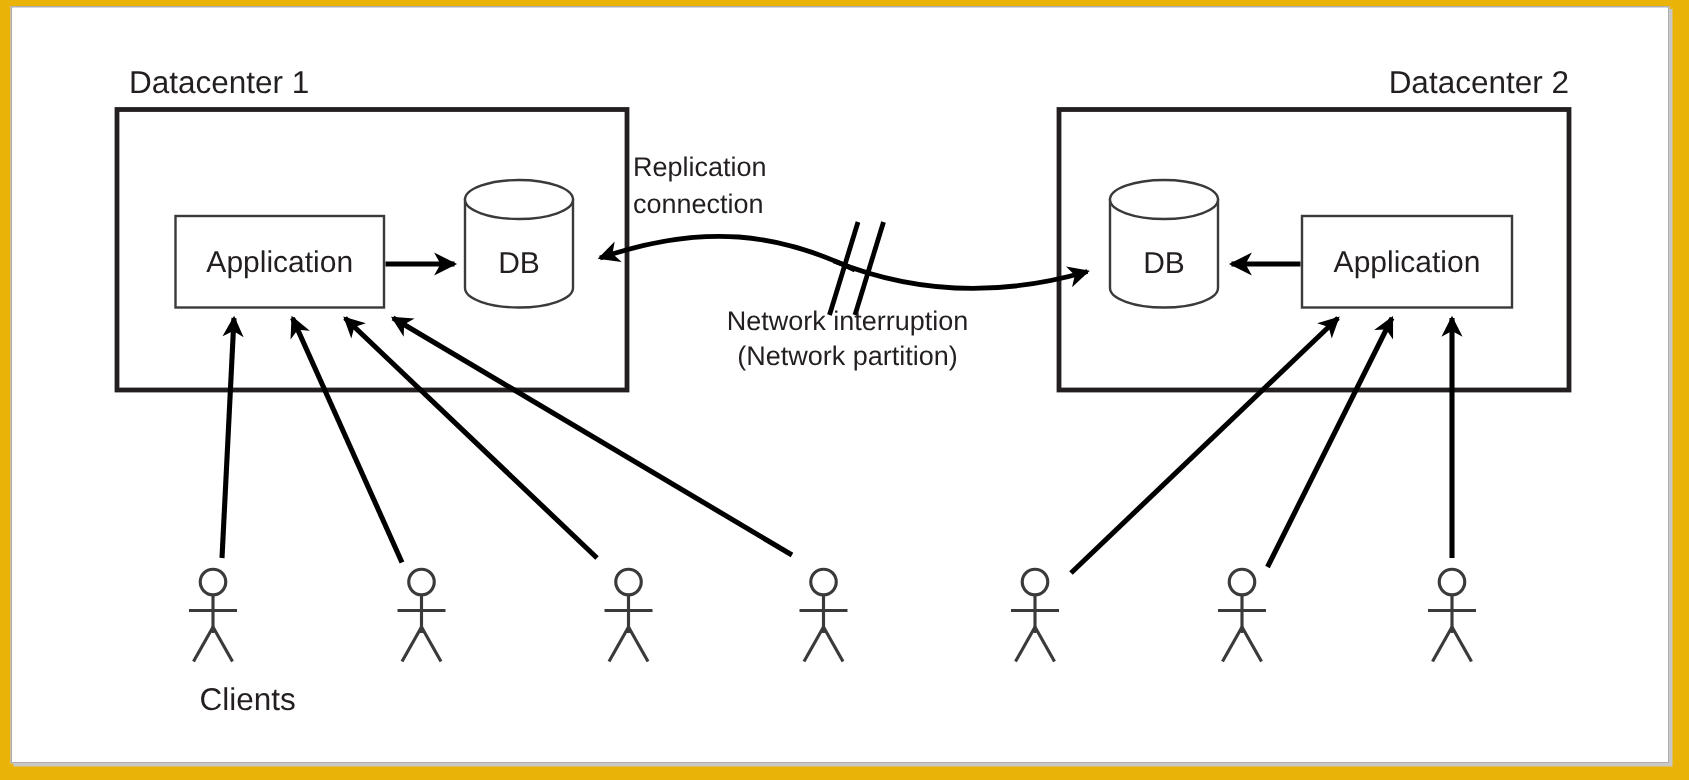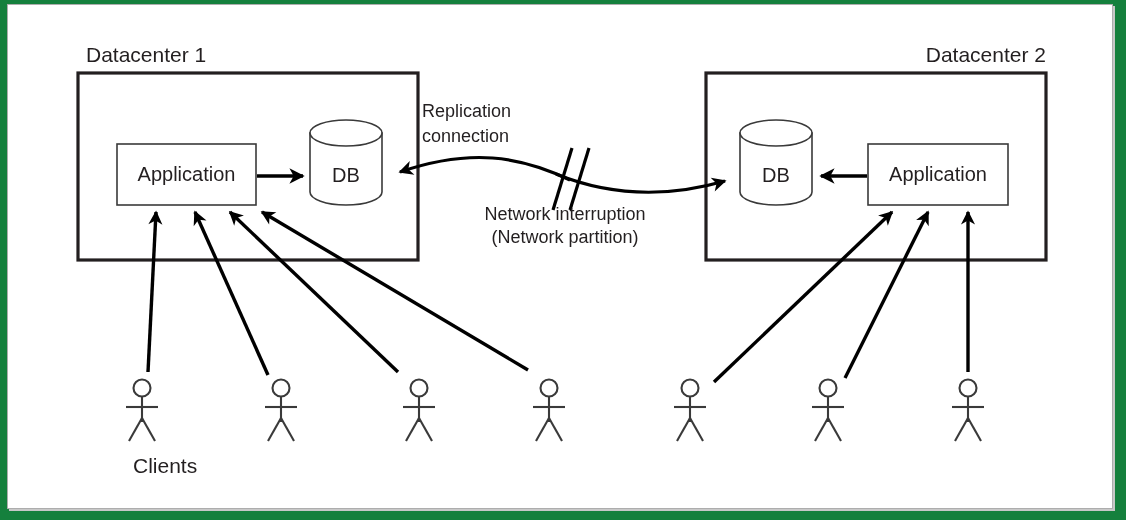--- a/index.html
+++ b/index.html
@@ -4,21 +4,21 @@
 <style>
   html, body {
     margin: 0;
     padding: 0;
     background: #ffffff;
   }
   #root {
     position: relative;
     width: 1126px;
     height: 520px;
-    background: #15803d;
+    background: #eab308;
     font-family: "Liberation Sans", sans-serif;
     overflow: hidden;
   }
   #figure-frame {
     position: absolute;
     left: 7px;
     top: 4px;
     width: 1106px;
     height: 505px;
     border: 1px solid #adadad;

